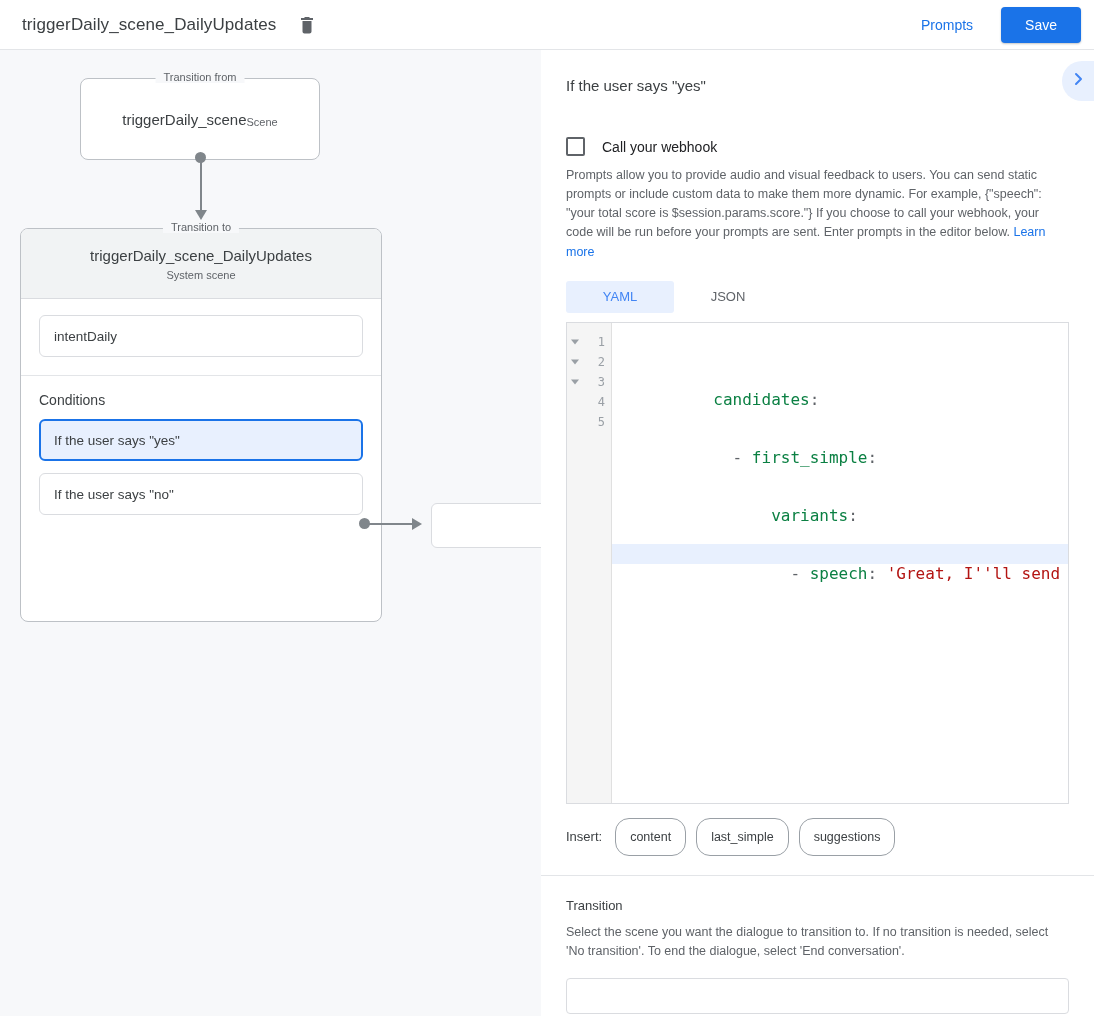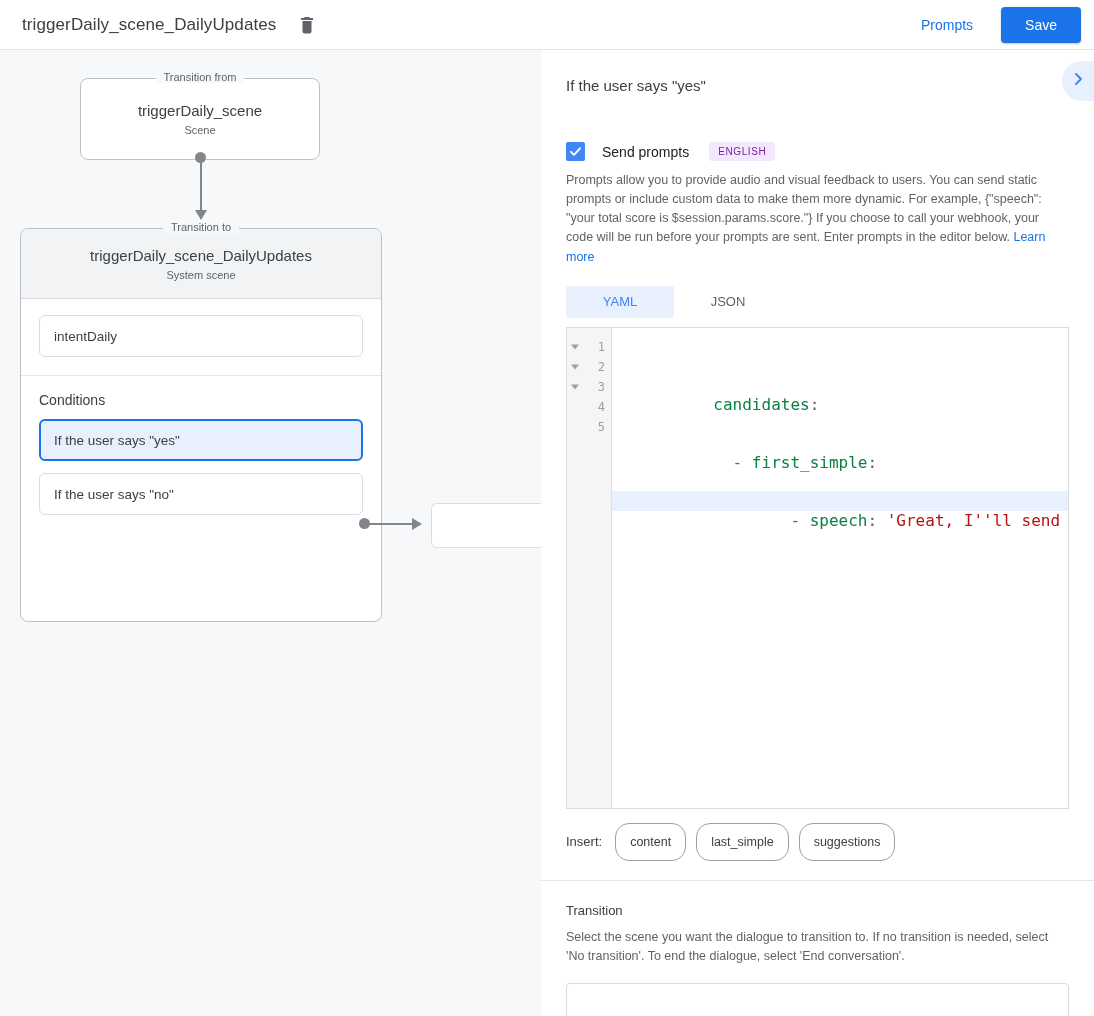--- a/index.html
+++ b/index.html
@@ -68,21 +68,21 @@
     background: #f7f8fa;
     padding: 0 8px;
     font-size: 11px;
     color: #5f6368;
     white-space: nowrap;
   }
 
   
   #node-from {
     left: 80px; top: 28px; width: 240px; height: 82px;
-    display: flex; flex-direction: column;
+    display: flex; 
     align-items: center; justify-content: center;
   }
   #node-from .fs-legend { left: 50%; transform: translateX(-50%); }
   .node-title { font-size: 15px; color: #3c4043; }
   .node-sub { font-size: 11px; color: #5f6368; margin-top: 5px; }
 
   .edge-v {
     position: absolute; left: 200px; top: 107px; width: 2px; height: 60px;
     background: #80868b;
   }
@@ -335,30 +335,25 @@
       <span>
         <svg width="16" height="16" viewBox="0 0 16 16">
           <path d="M6 3 L11 8 L6 13" stroke="#4285f4" stroke-width="2" fill="none" stroke-linecap="round" stroke-linejoin="round"></path>
         </svg>
       </span>
     </div>
   </div>
 
   <div class="panel-body">
 
-
-    <div class="checkrow" style="margin-top:25px">
-      <div class="cb checked">
-        <svg width="13" height="13" viewBox="0 0 13 13">
-          <path d="M2 6.8 L5 9.8 L11 3.3" stroke="#fff" stroke-width="1.9" fill="none" stroke-linecap="round" stroke-linejoin="round"></path>
-        </svg>
-      </div>
-      <div class="cb-label">Send prompts</div>
-      <div class="lang-badge">ENGLISH</div>
-    </div>
+    <div class="checkrow">
+      <div class="cb"></div>
+      <div class="cb-label">Call your webhook</div>
+    </div>
+
 
     <div class="helptext">
       <span>Prompts allow you to provide audio and visual feedback to users. You can send static prompts or include custom data to make them more dynamic. For example, {"speech": "your total score is $session.params.score."} If you choose to call your webhook, your code will be run before your prompts are sent. Enter prompts in the editor below.</span>
       <span class="link">Learn more</span>
     </div>
 
     <div class="tabs">
       <div class="tab active">YAML</div>
       <div class="tab">JSON</div>
     </div>
@@ -383,20 +378,23 @@
         <div class="gutter-row">
           <span>5</span>
         </div>
       </div>
       <div class="code">
         <div class="code-row">
           <span class="tok-punc"></span><span class="tok-key">candidates</span><span class="tok-punc">:</span><span class="tok-str"></span>
         </div>
         <div class="code-row">
           <span class="tok-punc">  - </span><span class="tok-key">first_simple</span><span class="tok-punc">:</span><span class="tok-str"></span>
+        </div>
+        <div class="code-row">
+          <span class="tok-punc">      </span><span class="tok-key">variants</span><span class="tok-punc">:</span><span class="tok-str"></span>
         </div>
         <div class="code-row hl">
           <span class="tok-punc">        - </span><span class="tok-key">speech</span><span class="tok-punc">: </span><span class="tok-str">'Great, I''ll send you daily updates.</span>
         </div>
         <div class="code-row">
           <span class="tok-punc"></span>
         </div>
       </div>
     </div>
 

